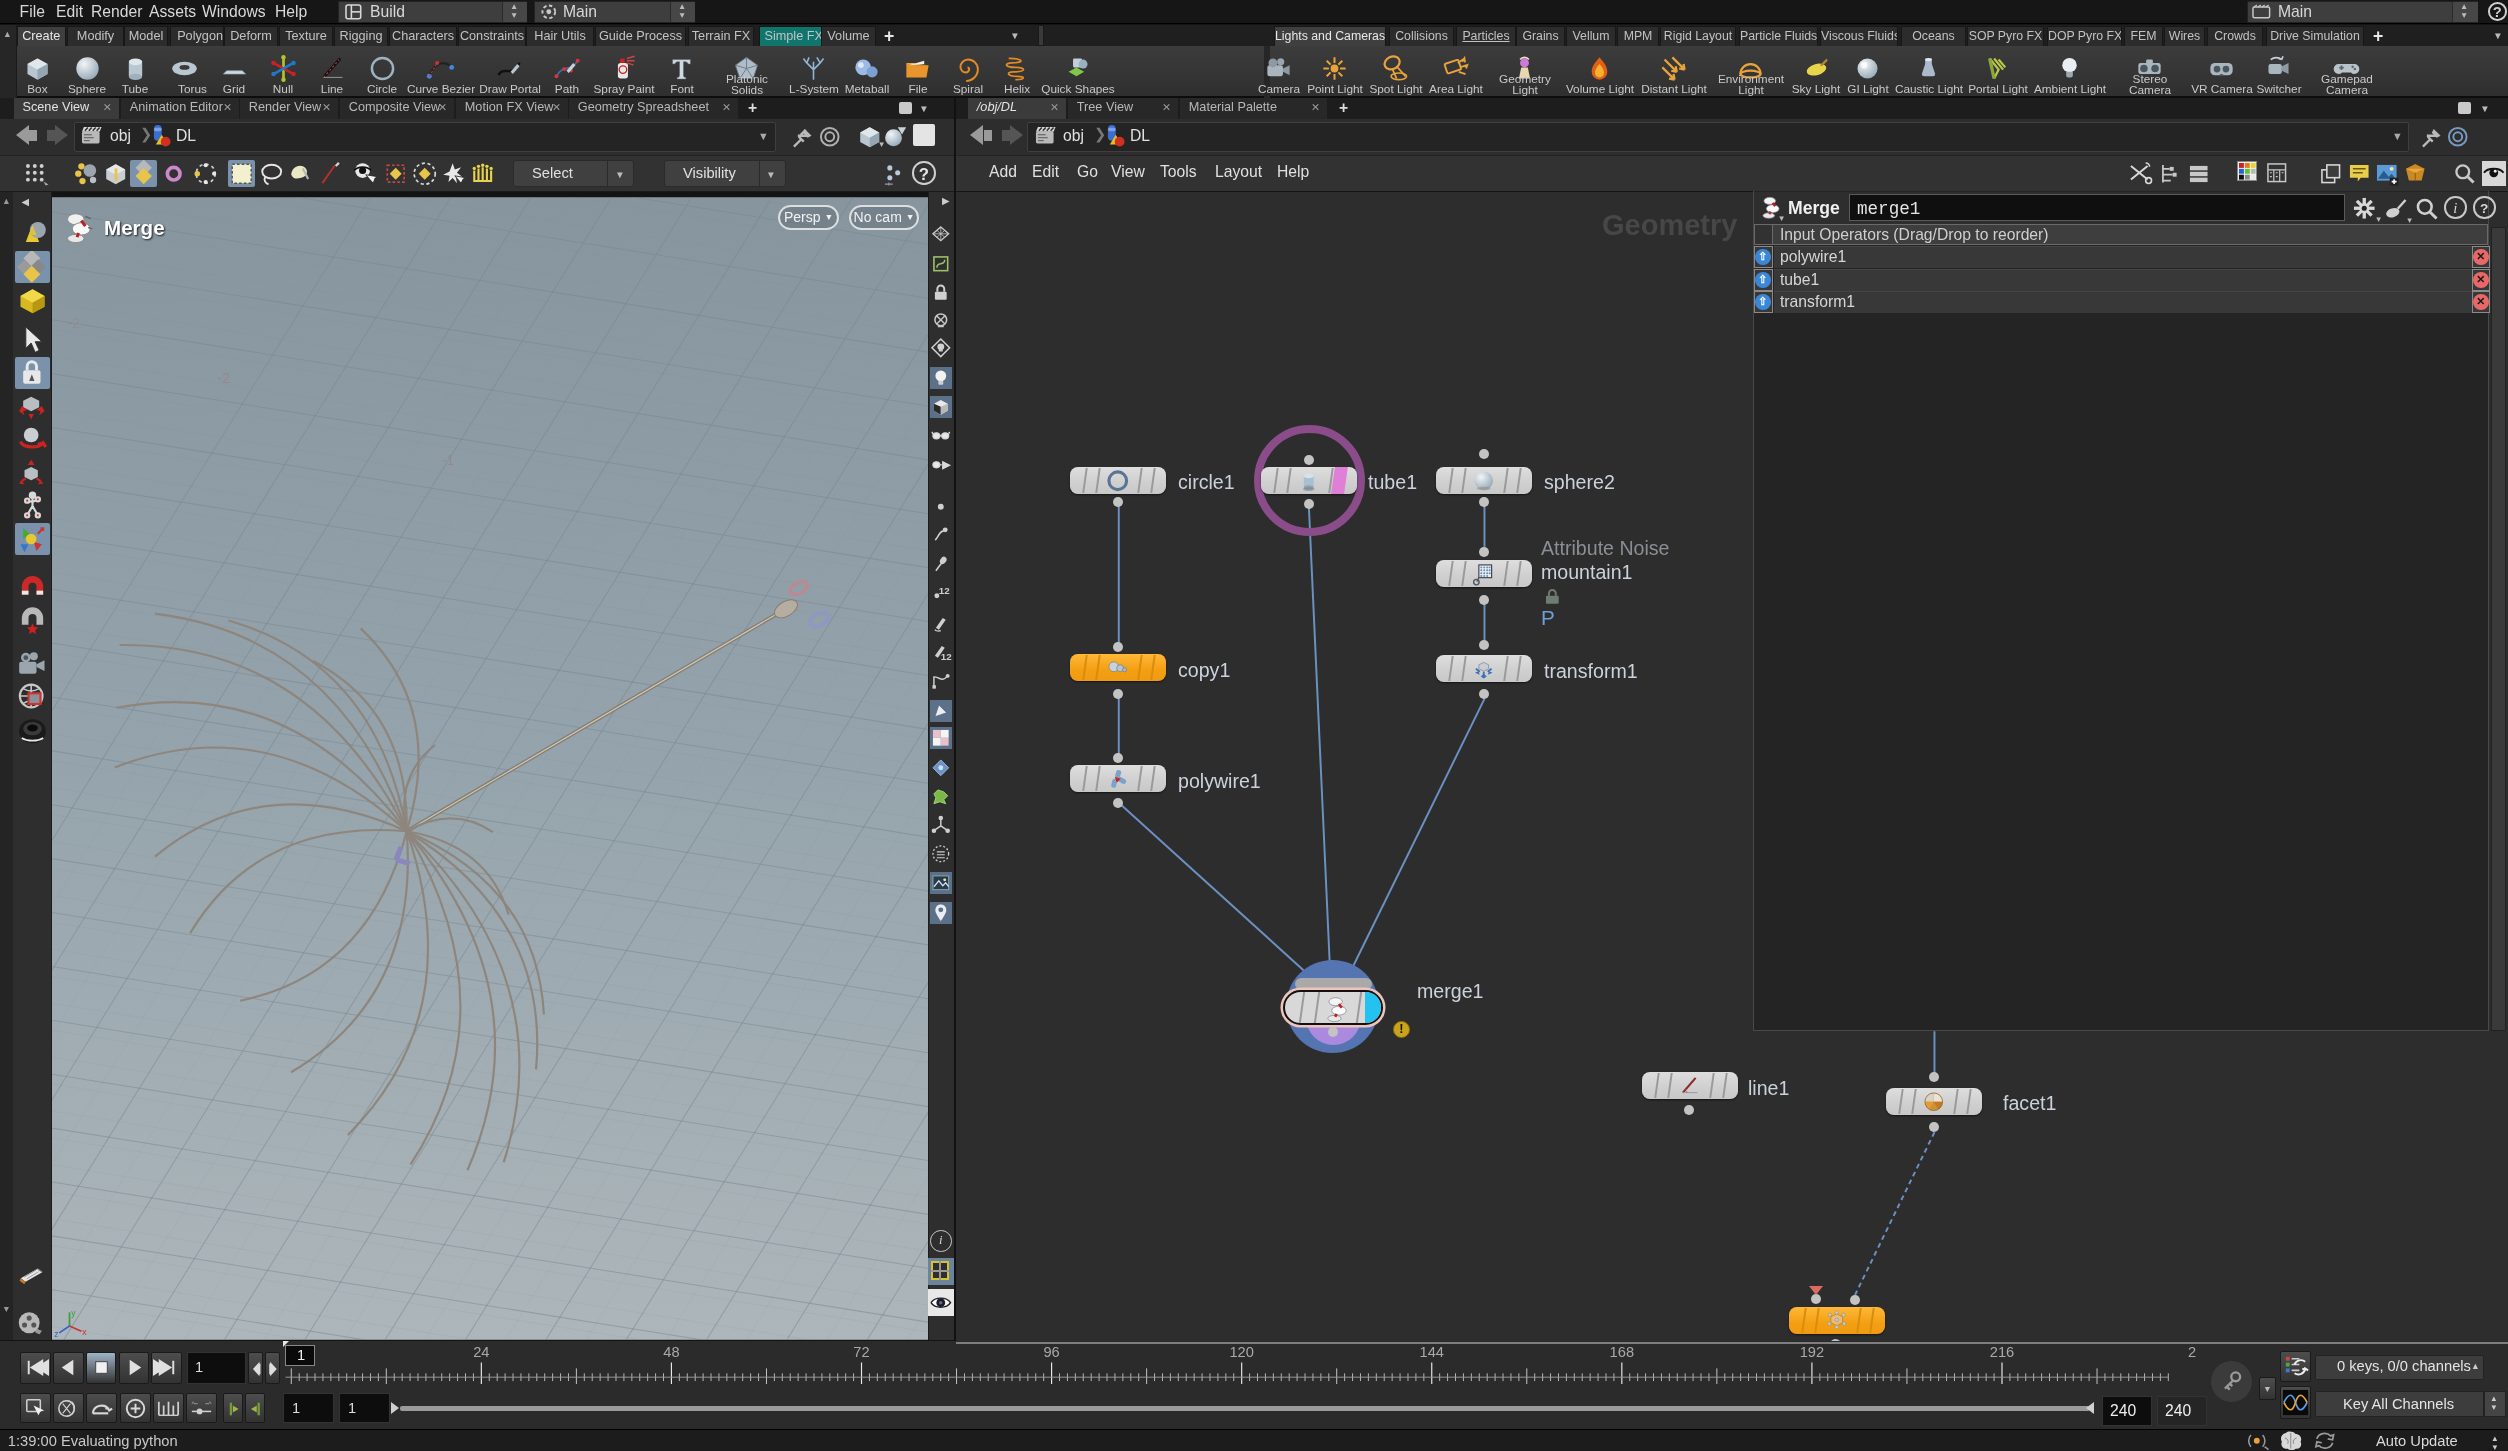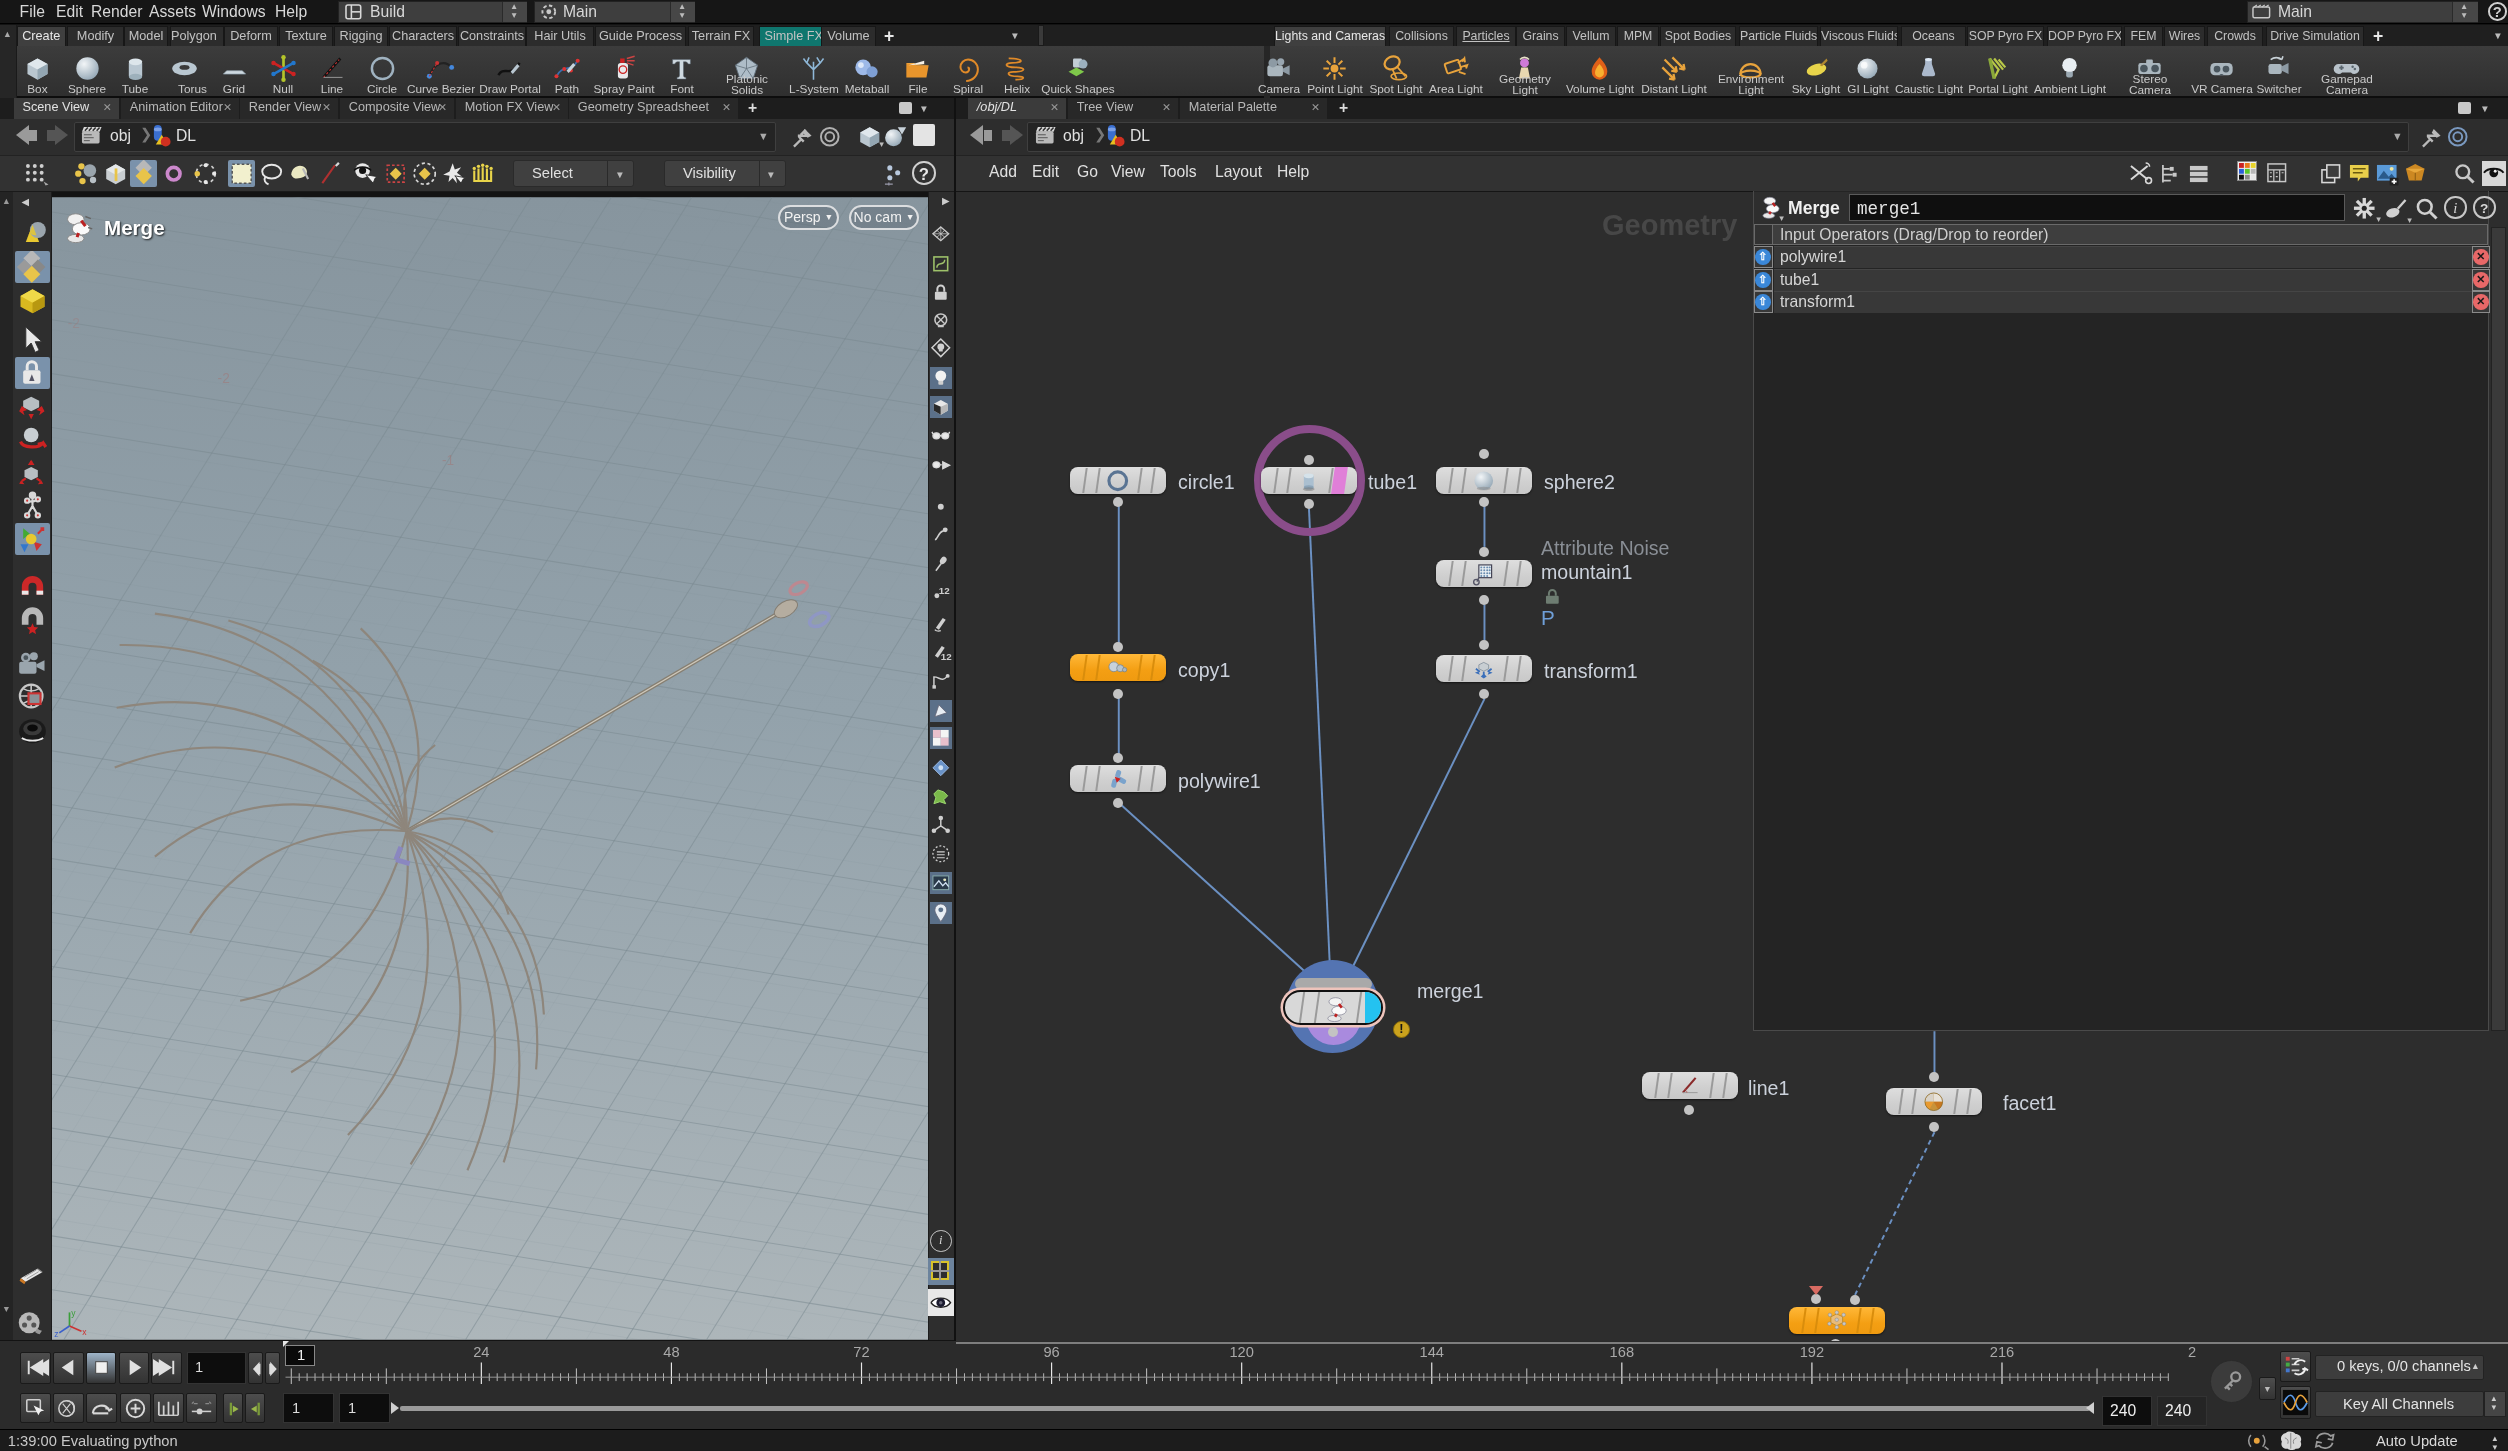--- a/index.html
+++ b/index.html
@@ -49,38 +49,38 @@
       <rect x="1" y="3" width="17" height="11" rx="1.5" fill="none" stroke="#c8c8c8" stroke-width="1.5"></rect>
       <path d="M2 3 l3 -2 M6 3 l3 -2 M10 3 l3 -2 M14 3 l3 -2" stroke="#c8c8c8" stroke-width="1.3"></path>
     </svg>
   </div>
 <div class="abs" style="left:2278px;top:2.9px;color:#d8d8d8;font-size:15.7px;">Main</div>
 <div class="abs" style="left:2488px;top:2px;color:#cfcfcf;font-size:14.7px;font-weight:bold;width:18.6px;height:18.6px;border:2px solid #cfcfcf;border-radius:50%;text-align:center;line-height:17.6px;">?</div>
 <div class="abs" style="left:0px;top:24.5px;width:2508px;height:21.6px;background:#1f1f1f;">
     <div style="position:absolute;left:16.7px;top:1px;width:49px;height:20.6px;background:#3f3f3f;border:1px solid #171717;border-bottom:none;color:#e8e8e8;font-size:12.7px;text-align:center;line-height:19.6px;white-space:nowrap;overflow:hidden;">Create</div>
     <div style="position:absolute;left:67px;top:1px;width:57px;height:20.6px;background:#2c2c2c;border:1px solid #171717;border-bottom:none;color:#c2c2c2;font-size:12.7px;text-align:center;line-height:19.6px;white-space:nowrap;overflow:hidden;">Modify</div>
     <div style="position:absolute;left:124px;top:1px;width:44px;height:20.6px;background:#2c2c2c;border:1px solid #171717;border-bottom:none;color:#c2c2c2;font-size:12.7px;text-align:center;line-height:19.6px;white-space:nowrap;overflow:hidden;">Model</div>
-    <div style="position:absolute;left:170px;top:1px;width:54px;height:20.6px;background:#2c2c2c;border:1px solid #171717;border-bottom:none;color:#c2c2c2;font-size:12.7px;text-align:left;line-height:19.6px;white-space:nowrap;overflow:hidden;">Polygon</div>
+    <div style="position:absolute;left:170px;top:1px;width:54px;height:20.6px;background:#2c2c2c;border:1px solid #171717;border-bottom:none;color:#c2c2c2;font-size:12.7px;text-align:right;line-height:19.6px;white-space:nowrap;overflow:hidden;">Polygon</div>
     <div style="position:absolute;left:224px;top:1px;width:54px;height:20.6px;background:#2c2c2c;border:1px solid #171717;border-bottom:none;color:#c2c2c2;font-size:12.7px;text-align:center;line-height:19.6px;white-space:nowrap;overflow:hidden;">Deform</div>
     <div style="position:absolute;left:279px;top:1px;width:54px;height:20.6px;background:#2c2c2c;border:1px solid #171717;border-bottom:none;color:#c2c2c2;font-size:12.7px;text-align:center;line-height:19.6px;white-space:nowrap;overflow:hidden;">Texture</div>
     <div style="position:absolute;left:334px;top:1px;width:54px;height:20.6px;background:#2c2c2c;border:1px solid #171717;border-bottom:none;color:#c2c2c2;font-size:12.7px;text-align:center;line-height:19.6px;white-space:nowrap;overflow:hidden;">Rigging</div>
     <div style="position:absolute;left:389px;top:1px;width:68px;height:20.6px;background:#2c2c2c;border:1px solid #171717;border-bottom:none;color:#c2c2c2;font-size:12.7px;text-align:center;line-height:19.6px;white-space:nowrap;overflow:hidden;">Characters</div>
     <div style="position:absolute;left:458px;top:1px;width:68px;height:20.6px;background:#2c2c2c;border:1px solid #171717;border-bottom:none;color:#c2c2c2;font-size:12.7px;text-align:center;line-height:19.6px;white-space:nowrap;overflow:hidden;">Constraints</div>
     <div style="position:absolute;left:526px;top:1px;width:68px;height:20.6px;background:#2c2c2c;border:1px solid #171717;border-bottom:none;color:#c2c2c2;font-size:12.7px;text-align:center;line-height:19.6px;white-space:nowrap;overflow:hidden;">Hair Utils</div>
     <div style="position:absolute;left:595px;top:1px;width:91px;height:20.6px;background:#2c2c2c;border:1px solid #171717;border-bottom:none;color:#c2c2c2;font-size:12.7px;text-align:center;line-height:19.6px;white-space:nowrap;overflow:hidden;">Guide Process</div>
     <div style="position:absolute;left:688px;top:1px;width:66px;height:20.6px;background:#2c2c2c;border:1px solid #171717;border-bottom:none;color:#c2c2c2;font-size:12.7px;text-align:center;line-height:19.6px;white-space:nowrap;overflow:hidden;">Terrain FX</div>
     <div style="position:absolute;left:759px;top:1px;width:65px;height:20.6px;background:#0f766e;border:1px solid #171717;border-bottom:none;color:#c2c2c2;font-size:12.7px;text-align:right;line-height:19.6px;white-space:nowrap;overflow:hidden;">Simple FX</div>
     <div style="position:absolute;left:821px;top:1px;width:55px;height:20.6px;background:#2c2c2c;border:1px solid #171717;border-bottom:none;color:#c2c2c2;font-size:12.7px;text-align:center;line-height:19.6px;white-space:nowrap;overflow:hidden;">Volume</div>
     <div style="position:absolute;left:1274px;top:1px;width:112px;height:20.6px;background:#3f3f3f;border:1px solid #171717;border-bottom:none;color:#e8e8e8;font-size:12.3px;text-align:center;line-height:19.6px;white-space:nowrap;overflow:hidden;">Lights and Cameras</div>
     <div style="position:absolute;left:1389px;top:1px;width:65px;height:20.6px;background:#2c2c2c;border:1px solid #171717;border-bottom:none;color:#c2c2c2;font-size:12.3px;text-align:center;line-height:19.6px;white-space:nowrap;overflow:hidden;">Collisions</div>
     <div style="position:absolute;left:1456px;top:1px;width:60px;height:20.6px;background:#2c2c2c;border:1px solid #171717;border-bottom:none;color:#c2c2c2;font-size:12.3px;text-align:center;line-height:19.6px;white-space:nowrap;overflow:hidden;text-decoration:underline;">Particles</div>
     <div style="position:absolute;left:1516px;top:1px;width:49px;height:20.6px;background:#2c2c2c;border:1px solid #171717;border-bottom:none;color:#c2c2c2;font-size:12.3px;text-align:center;line-height:19.6px;white-space:nowrap;overflow:hidden;">Grains</div>
     <div style="position:absolute;left:1566px;top:1px;width:50px;height:20.6px;background:#2c2c2c;border:1px solid #171717;border-bottom:none;color:#c2c2c2;font-size:12.3px;text-align:center;line-height:19.6px;white-space:nowrap;overflow:hidden;">Vellum</div>
     <div style="position:absolute;left:1617px;top:1px;width:42px;height:20.6px;background:#2c2c2c;border:1px solid #171717;border-bottom:none;color:#c2c2c2;font-size:12.3px;text-align:center;line-height:19.6px;white-space:nowrap;overflow:hidden;">MPM</div>
-    <div style="position:absolute;left:1660px;top:1px;width:76px;height:20.6px;background:#2c2c2c;border:1px solid #171717;border-bottom:none;color:#c2c2c2;font-size:12.3px;text-align:center;line-height:19.6px;white-space:nowrap;overflow:hidden;">Spot Bodies</div>
+    <div style="position:absolute;left:1660px;top:1px;width:76px;height:20.6px;background:#2c2c2c;border:1px solid #171717;border-bottom:none;color:#c2c2c2;font-size:12.3px;text-align:center;line-height:19.6px;white-space:nowrap;overflow:hidden;">Rigid Layout</div>
     <div style="position:absolute;left:1739px;top:1px;width:79px;height:20.6px;background:#2c2c2c;border:1px solid #171717;border-bottom:none;color:#c2c2c2;font-size:12.3px;text-align:center;line-height:19.6px;white-space:nowrap;overflow:hidden;">Particle Fluids</div>
     <div style="position:absolute;left:1820px;top:1px;width:78px;height:20.6px;background:#2c2c2c;border:1px solid #171717;border-bottom:none;color:#c2c2c2;font-size:12.3px;text-align:center;line-height:19.6px;white-space:nowrap;overflow:hidden;">Viscous Fluids</div>
     <div style="position:absolute;left:1901px;top:1px;width:65px;height:20.6px;background:#2c2c2c;border:1px solid #171717;border-bottom:none;color:#c2c2c2;font-size:12.3px;text-align:center;line-height:19.6px;white-space:nowrap;overflow:hidden;">Oceans</div>
     <div style="position:absolute;left:1967px;top:1px;width:77px;height:20.6px;background:#2c2c2c;border:1px solid #171717;border-bottom:none;color:#c2c2c2;font-size:12.3px;text-align:center;line-height:19.6px;white-space:nowrap;overflow:hidden;">SOP Pyro FX</div>
     <div style="position:absolute;left:2047px;top:1px;width:75px;height:20.6px;background:#2c2c2c;border:1px solid #171717;border-bottom:none;color:#c2c2c2;font-size:12.3px;text-align:center;line-height:19.6px;white-space:nowrap;overflow:hidden;">DOP Pyro FX</div>
     <div style="position:absolute;left:2124px;top:1px;width:39px;height:20.6px;background:#2c2c2c;border:1px solid #171717;border-bottom:none;color:#c2c2c2;font-size:12.3px;text-align:center;line-height:19.6px;white-space:nowrap;overflow:hidden;">FEM</div>
     <div style="position:absolute;left:2164px;top:1px;width:41px;height:20.6px;background:#2c2c2c;border:1px solid #171717;border-bottom:none;color:#c2c2c2;font-size:12.3px;text-align:center;line-height:19.6px;white-space:nowrap;overflow:hidden;">Wires</div>
     <div style="position:absolute;left:2207px;top:1px;width:56px;height:20.6px;background:#2c2c2c;border:1px solid #171717;border-bottom:none;color:#c2c2c2;font-size:12.3px;text-align:center;line-height:19.6px;white-space:nowrap;overflow:hidden;">Crowds</div>
     <div style="position:absolute;left:2266px;top:1px;width:98px;height:20.6px;background:#2c2c2c;border:1px solid #171717;border-bottom:none;color:#c2c2c2;font-size:12.3px;text-align:center;line-height:19.6px;white-space:nowrap;overflow:hidden;">Drive Simulation</div>
     <div style="position:absolute;left:884px;top:1px;color:#e8e8e8;font-size:17.6px;font-weight:bold;">+</div>

